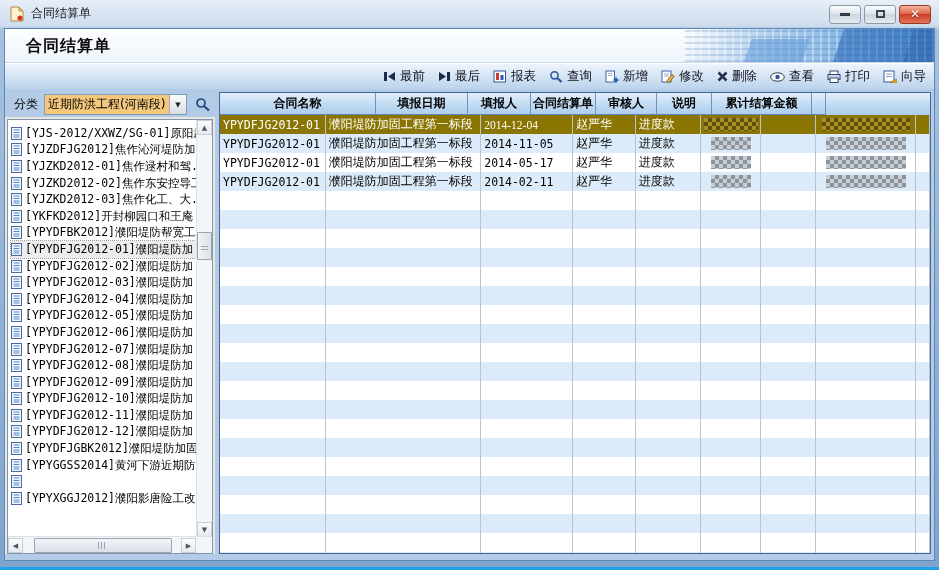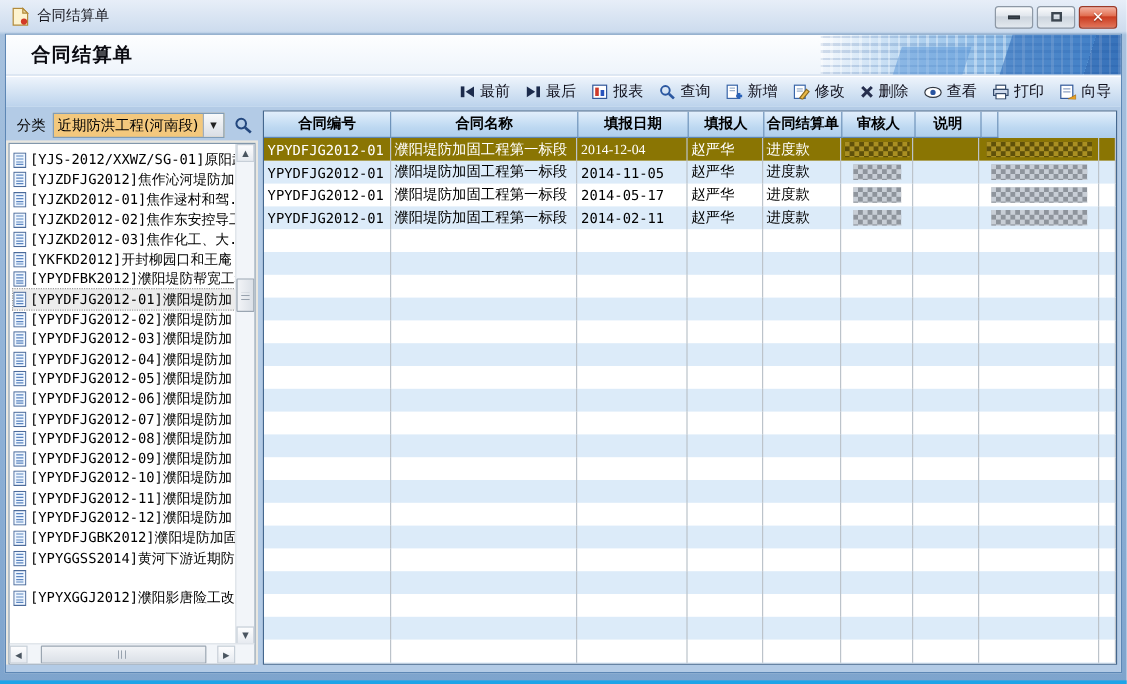--- a/index.html
+++ b/index.html
@@ -536,27 +536,27 @@
               <span class="sb-btn left">◀</span>
               <span class="hthumb"></span>
               <span class="sb-btn right">▶</span>
             </div>
           </div>
         </div>
       </div>
 
       <div class="tablewrap">
         <div class="thead">
-            <div class="th" style="width: 106px;">合同编号</div>
             <div class="th" style="width: 156px;">合同名称</div>
             <div class="th" style="width: 92px;">填报日期</div>
             <div class="th" style="width: 63px;">填报人</div>
             <div class="th" style="width: 65px;">合同结算单</div>
             <div class="th" style="width: 61px;">审核人</div>
             <div class="th" style="width: 55px;">说明</div>
+            <div class="th" style="width: 100px;">累计结算金额</div>
             <div class="th" style="width: 14px;"></div>
           </div>
         <div class="tbody">
             <div class="tr sel">
               <div class="td mono" style="width: 106px;">YPYDFJG2012-01</div>
               <div class="td " style="width: 156px;">濮阳堤防加固工程第一标段</div>
               <div class="td mono" style="width: 92px; font-family: Liberation Serif, serif;">2014-12-04</div>
               <div class="td " style="width: 63px;">赵严华</div>
               <div class="td " style="width: 65px;">进度款</div>
               <div class="td center" style="width: 61px;">

